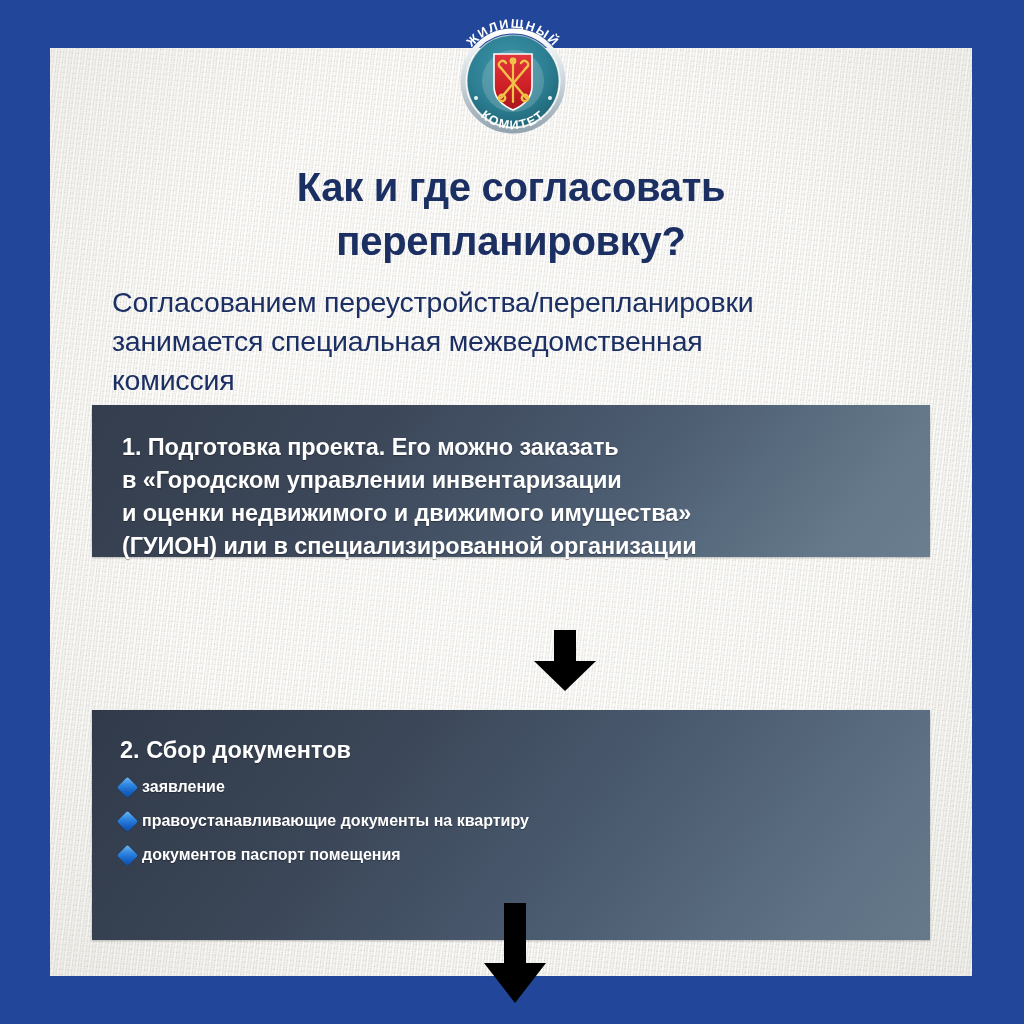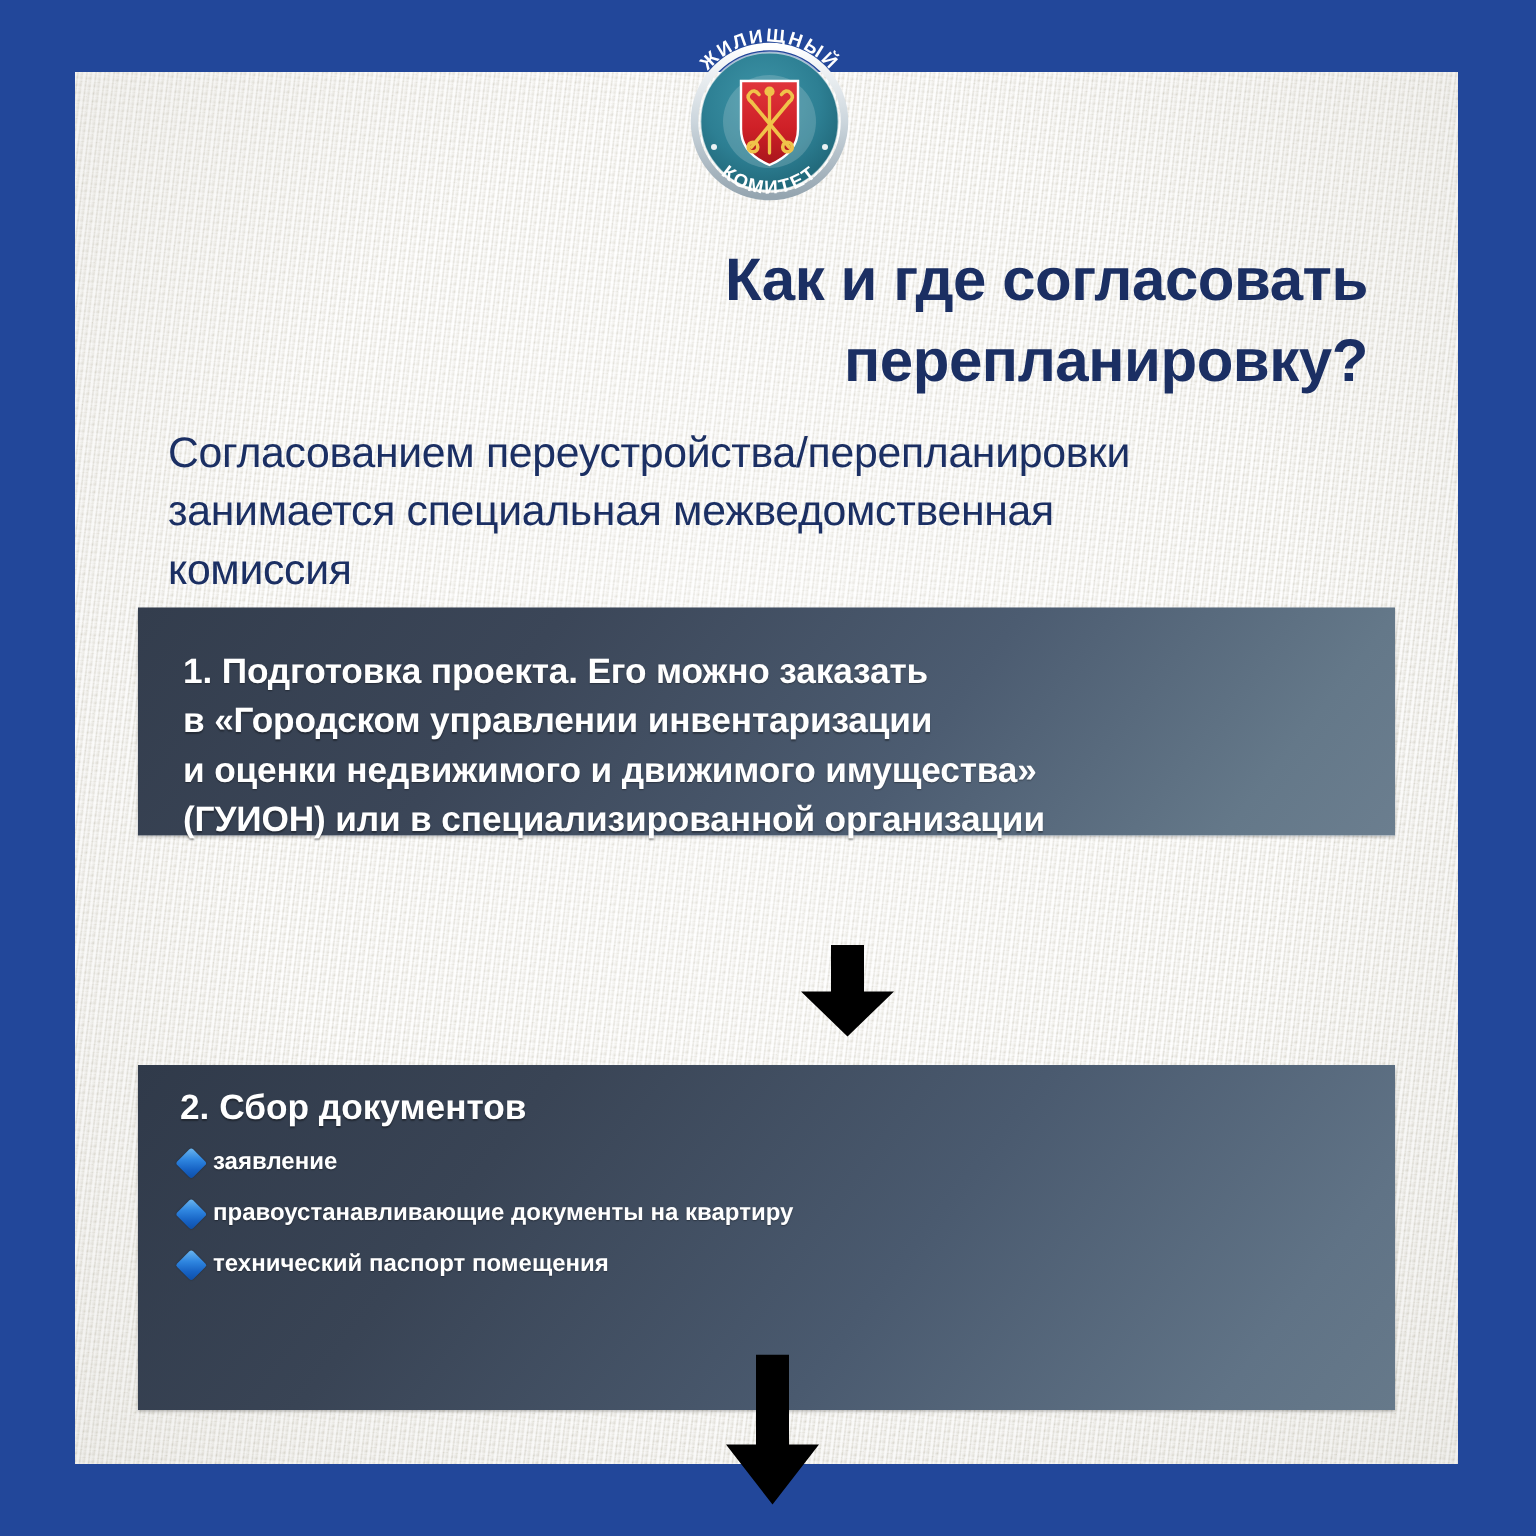--- a/index.html
+++ b/index.html
@@ -38,21 +38,21 @@
   
   #logo-wrap{
     position:absolute; left:440px; top:18px;
     width:146px; height:122px;
     z-index:20;
   }
 
   
   #title{
     position:absolute; left:60px; top:112px; width:802px;
-    text-align:right;
+    text-align:center;
     color:#1b2f63;
     font-weight:bold;
     font-size:40px;
     line-height:54px;
     letter-spacing:-0.3px;
     white-space:pre-line;
   }
   #subtitle{
     position:absolute; left:62px; top:235px; width:840px;
     color:#1b2f63;
@@ -71,21 +71,21 @@
     box-shadow:0 1px 2px rgba(0,0,0,.25);
   }
   #step1{
     left:42px; top:357px; width:838px; height:152px;
     background:linear-gradient(128deg,#333d4d 0%,#3b4658 30%,#4c5c71 62%,#647889 88%,#6b7e8f 100%);
     padding:26px 0 0 30px;
   }
   #step2{
     left:42px; top:662px; width:838px; height:230px;
     background:linear-gradient(128deg,#303a4a 0%,#394455 28%,#4a5a6f 60%,#607386 88%,#66798a 100%);
-    padding:12px 0 0 28px;
+    padding:24px 0 0 28px;
   }
   .step-line{
     font-size:23.5px;
     line-height:33px;
     letter-spacing:-0.1px;
     white-space:pre-line;
     text-shadow:0 1px 1px rgba(0,0,0,.35);
   }
   #step2 .step-head{
     font-size:23.5px;
@@ -147,21 +147,21 @@
     <div class="bullet-row">
       <span class="diamond"></span>
       <span>заявление</span>
     </div>
     <div class="bullet-row">
       <span class="diamond"></span>
       <span>правоустанавливающие документы на квартиру</span>
     </div>
     <div class="bullet-row">
       <span class="diamond"></span>
-      <span>технический паспорт помещения</span>
+      <span>документов паспорт помещения</span>
     </div>
   </div>
 </div>
 
 <div id="arrow2" class="arrow">
   <svg width="70" height="121" viewBox="0 0 70 121" aria-hidden="true">
     <path d="M24 0 H46 V60 H66 L35 100 L4 60 H24 Z" fill="#000000"></path>
   </svg>
 </div>
 

